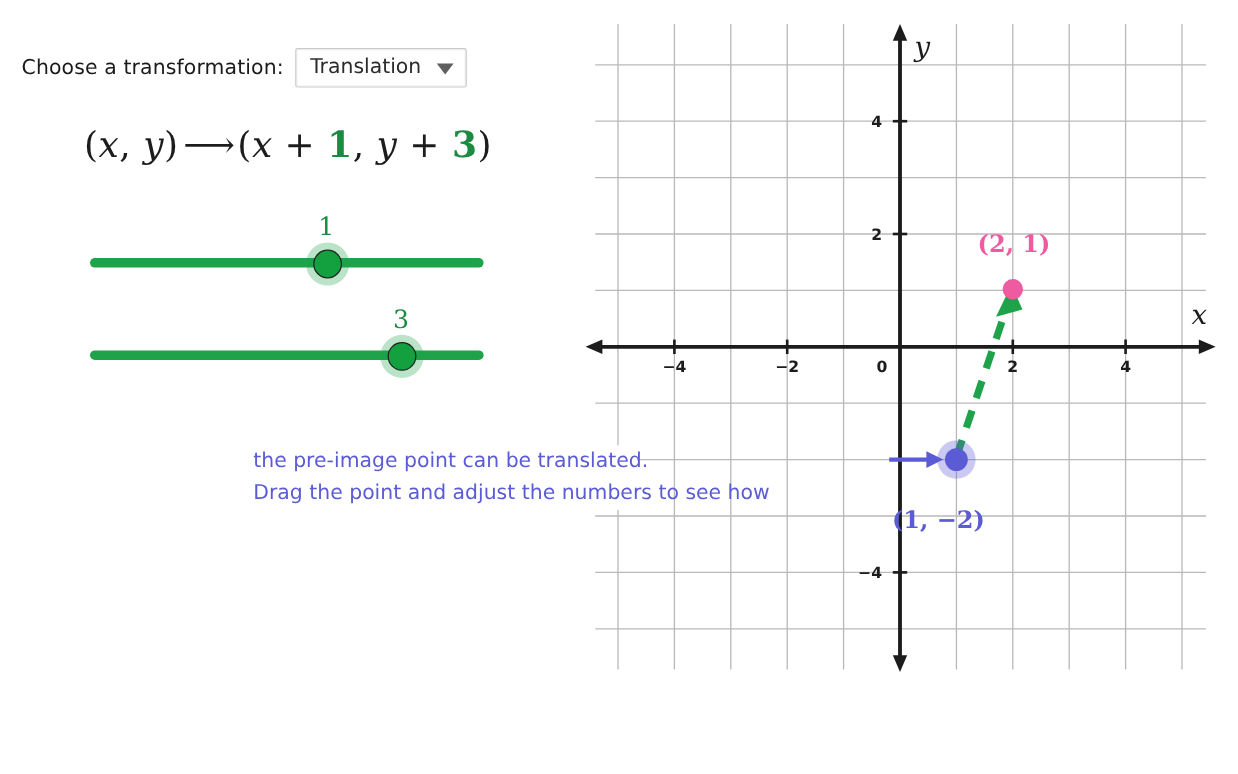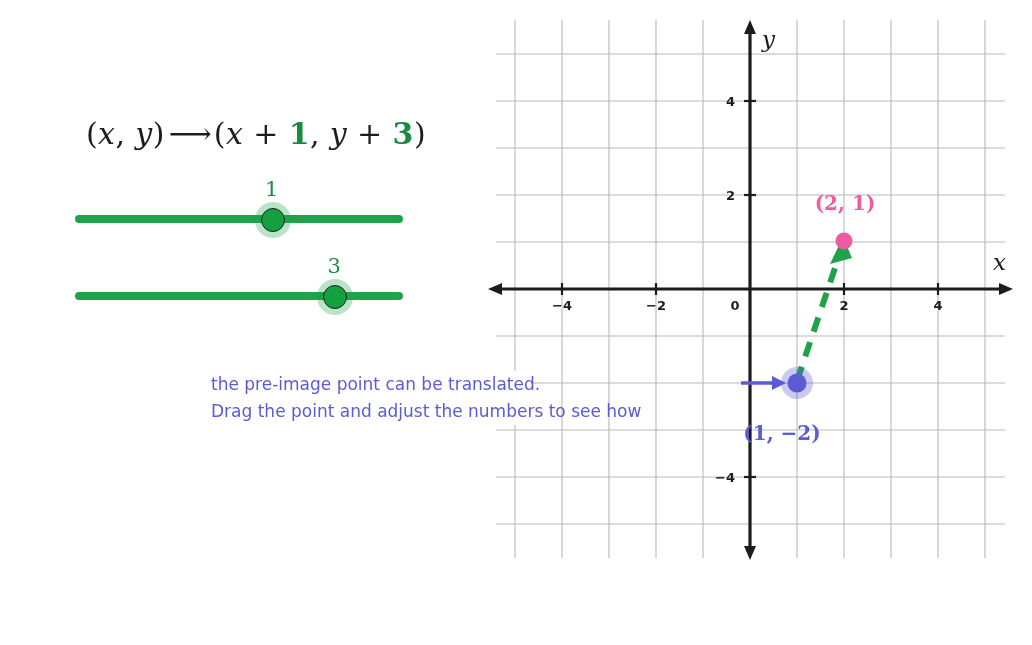--- a/index.html
+++ b/index.html
@@ -54,27 +54,26 @@
     width: 0; height: 0;
     border-left: 7px solid transparent;
     border-right: 7px solid transparent;
     border-top: 9px solid #5f5f5f;
     margin-top: 2px;
   }
 
   
   #formula {
     position: absolute;
-    left: 70px; top: 116px;
+    left: 70px; top: 104px;
     font-family: "DejaVu Serif", serif;
     font-size: 30px;
     color: #1c1c1c;
     white-space: nowrap;
     letter-spacing: .4px;
-    margin-left: 16px;
   }
   #formula .it { font-style: italic; }
   #formula .amt {
     font-weight: bold;
     font-style: normal;
   }
   #formula .op { font-style: normal; }
   .arrowlong {
     font-style: normal;
     letter-spacing: -2px;
@@ -243,20 +242,27 @@
     <g>
       <circle cx="797" cy="383" r="16" fill="#5b5bd6" fill-opacity="0.33"></circle>
       <circle cx="797" cy="383" r="9.5" fill="#5b5bd6"></circle>
     </g>
     <text class="pt-label" x="782" y="440" text-anchor="middle" fill="#5b5bd6">(1, −2)</text>
   </svg>
 </div>
 
 <div id="left-panel">
 
+  <div id="chooser-row">
+    <span id="chooser-label">Choose a transformation:</span>
+    <div id="transformation-select">
+      <span>Translation</span>
+      <span id="caret"></span>
+    </div>
+  </div>
 
   <div id="formula">
     <span class="op">(</span><span class="it">x</span><span class="op">, </span><span class="it">y</span><span class="op">)</span><span class="arrowlong">⟶</span><span class="op">(</span><span class="it">x</span><span class="op"> + </span><span class="amt" style="color:#1d8a42">1</span><span class="op">, </span><span class="it">y</span><span class="op"> + </span><span class="amt" style="color:#1d8a42">3</span><span class="op">)</span>
   </div>
 
   <div class="slider" id="slider-x">
     <div class="slider-track"></div>
     <div class="slider-knob" style="left:60%"></div>
     <div class="slider-value" style="left:60%">1</div>
   </div>

